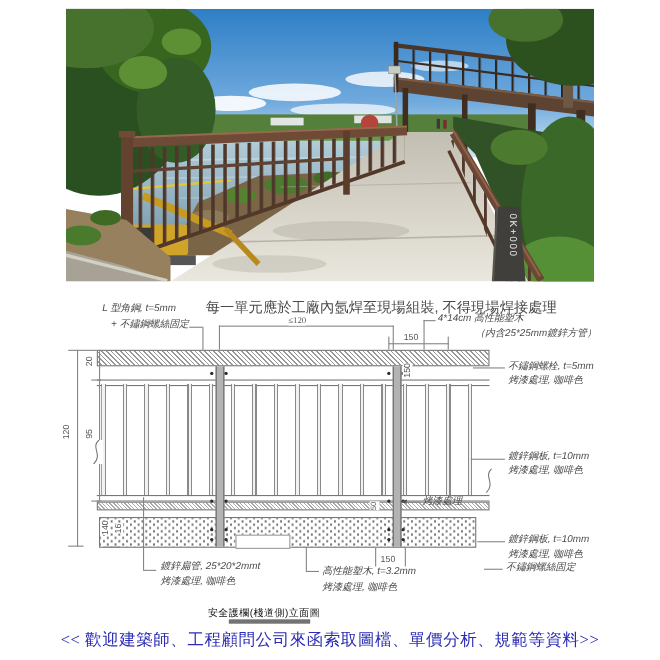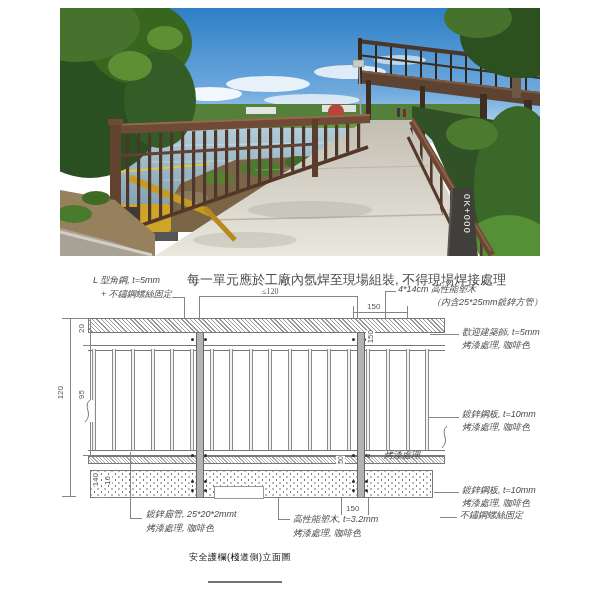--- a/index.html
+++ b/index.html
@@ -22,21 +22,21 @@
         background-size:7px 6px,7px 6px;background-position:0 0,3.5px 3px;}
   .rail{position:absolute;background:#fff;border-top:1px solid #777;border-bottom:1px solid #777;}
   .balusters{position:absolute;background-image:repeating-linear-gradient(90deg,#8a8a8a 0 1px,#f2f2f2 1px 3px,#8a8a8a 3px 4px,transparent 4px 19.6px);}
   .post{position:absolute;width:6px;background:#b3b3b3;border-left:1px solid #666;border-right:1px solid #666;}
   .bolt{position:absolute;width:3px;height:3px;border-radius:50%;background:#2a2a2a;}
   .arrowL{position:absolute;width:0;height:0;border-top:2.5px solid transparent;border-bottom:2.5px solid transparent;border-right:6px solid #555;}
   .brk{position:absolute;}
   
   #caption{position:absolute;left:150px;top:551px;width:180px;text-align:center;
            font-size:9px;color:#111;letter-spacing:.5px;white-space:nowrap;}
-  #caption .u{border-bottom:2px solid #737373;padding-bottom:19px;}
+  #caption .u{border-bottom:4px solid #737373;padding-bottom:1px;}
   #footer{position:absolute;left:0;top:572px;width:600px;text-align:center;
           font-family:"Liberation Serif",serif;font-size:15px;letter-spacing:.5px;}
 </style>
 </head>
 <body>
 
 <div id="page">
 
   <div id="photo">
     <svg width="480" height="248" viewBox="0 0 480 248">
@@ -258,21 +258,21 @@
     <svg class="brk" style="left:80px;top:400px;" width="14" height="22">
       <rect width="14" height="22" fill="#fff"></rect>
         <path d="M10,0 C2,7 14,13 5,22" stroke="#777" fill="none"></path>
     </svg>
     <svg class="brk" style="left:437px;top:426px;" width="14" height="22">
       <rect width="14" height="22" fill="#fff"></rect>
         <path d="M10,0 C2,7 14,13 5,22" stroke="#777" fill="none"></path>
     </svg>
 
     <div class="hl" style="left:430px;top:334px;width:29px;"></div>
-    <div class="lbl" style="left:462px;top:327px;">歡迎建築師, t=5mm</div>
+    <div class="lbl" style="left:462px;top:327px;">不鏽鋼螺栓, t=5mm</div>
     <div class="lbl" style="left:462px;top:340px;">烤漆處理, 咖啡色</div>
 
     <div class="hl" style="left:428px;top:417px;width:31px;"></div>
     <div class="lbl" style="left:462px;top:409px;">鍍鋅鋼板, t=10mm</div>
     <div class="lbl" style="left:462px;top:422px;">烤漆處理, 咖啡色</div>
 
     <div class="hl" style="left:434px;top:492px;width:25px;"></div>
     <div class="lbl" style="left:462px;top:485px;">鍍鋅鋼板, t=10mm</div>
     <div class="lbl" style="left:462px;top:498px;">烤漆處理, 咖啡色</div>
     <div class="hl" style="left:440px;top:517px;width:17px;"></div>
@@ -293,14 +293,15 @@
     <div class="lbl" style="left:293px;top:528px;">烤漆處理, 咖啡色</div>
 
     <div class="vl" style="left:341px;top:498px;height:17px;"></div>
     <div class="vl" style="left:368px;top:498px;height:17px;"></div>
     <div class="dim" style="left:346px;top:504px;">150</div>
     <div class="dim vdim" style="left:336px;top:456px;font-size:7px;">50</div>
 
     <div id="caption"><span>安全</span><span class="u">護欄(棧道側)立面</span><span>圖</span></div>
   </div>
 
+  <div id="footer" style="color: rgb(43, 43, 180);">&lt;&lt; 歡迎建築師、工程顧問公司來函索取圖檔、單價分析、規範等資料&gt;&gt;</div>
 
 </div>
 
 </body></html>

